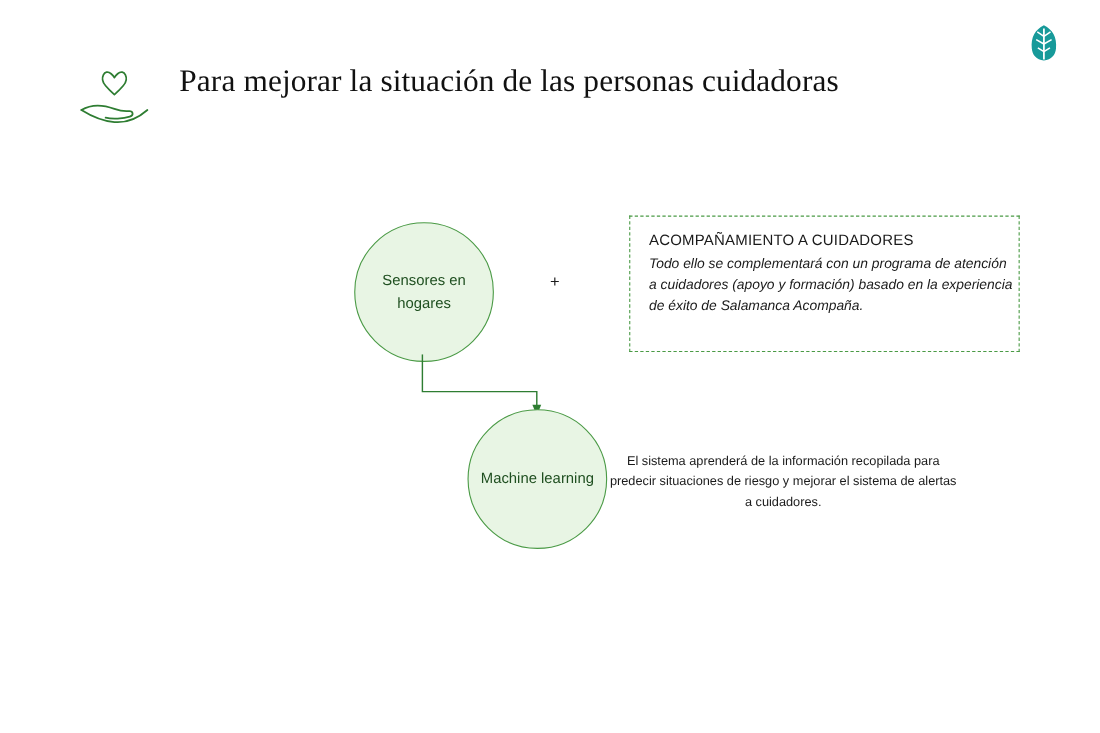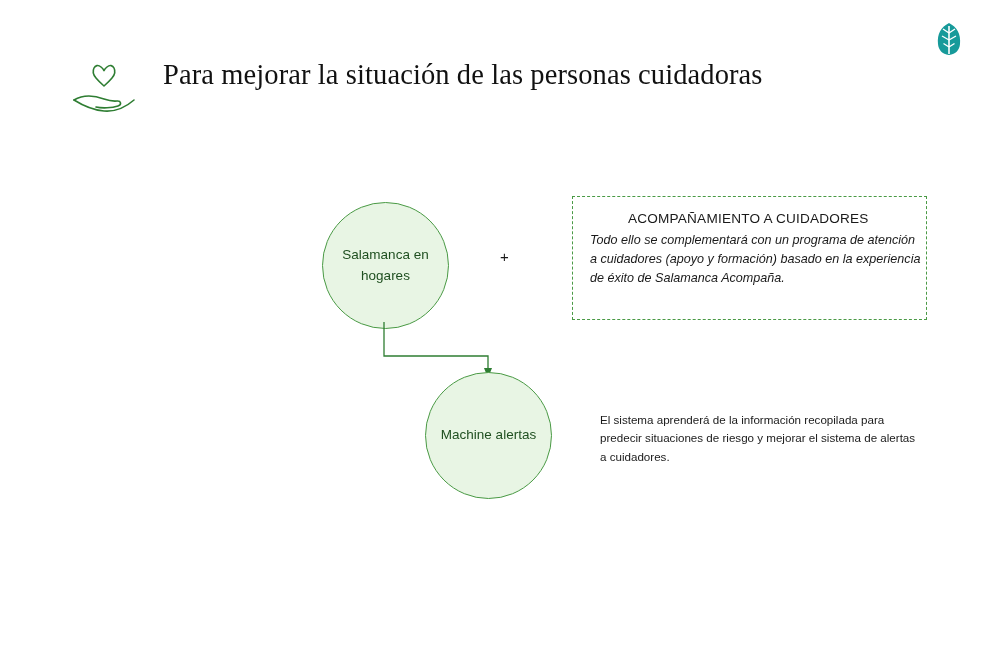--- a/index.html
+++ b/index.html
@@ -107,21 +107,20 @@
     border: 1.2px dashed #4a9a45;
     box-sizing: border-box;
   }
   .box-title {
     position: absolute;
     left: 590px;
     top: 211px;
     font-size: 13.6px;
     color: #1a1a1a;
     letter-spacing: 0.2px;
-    margin-left: 38px;
   }
   .box-body {
     position: absolute;
     left: 590px;
     top: 231px;
     width: 332px;
     font-size: 12.6px;
     line-height: 1.52;
     color: #1a1a1a;
     font-style: italic;
@@ -132,26 +131,27 @@
     position: absolute;
     left: 370px;
     top: 322px;
     width: 140px;
     height: 60px;
   }
 
   
   .right-para {
     position: absolute;
-    left: 600px;
+    left: 552px;
     top: 411px;
     width: 320px;
     font-size: 11.6px;
     line-height: 1.58;
     color: #1a1a1a;
+    text-align: center;
   }
 </style>
 </head>
 <body>
 
 <div class="slide">
 
   <div class="logo">
     <svg viewBox="0 0 42 42" width="42" height="42" aria-hidden="true">
       <rect x="0" y="0" width="42" height="42" rx="3" fill="#ffffff"></rect>
@@ -166,34 +166,34 @@
       <path d="M28 22 C22 15, 27 6, 33 11 C34.5 12.2, 35.5 13.6, 36 14.6 C36.5 13.6, 37.5 12.2, 39 11 C45 6, 50 15, 44 22 C41 25.6, 37.6 28.6, 36 30 C34.4 28.6, 31 25.6, 28 22 Z" fill="none" stroke="#2e7d32" stroke-width="1.6" stroke-linejoin="round"></path>
       <path d="M6 44 C16 38, 28 40, 36 43 C40 44.4, 45 45.4, 49 45 C53 44.6, 54 48.6, 50 50 C44 52, 34 52.4, 28 51" fill="none" stroke="#2e7d32" stroke-width="1.6" stroke-linecap="round"></path>
       <path d="M6 44 C14 49, 24 54, 36 55 C48 56, 58 51, 66 44" fill="none" stroke="#2e7d32" stroke-width="1.6" stroke-linecap="round"></path>
     </svg>
   </div>
 
   <div class="title">Para mejorar la situación de las personas cuidadoras</div>
 
 
   <div class="circle circle-sensores">
-    <span>Salamanca en hogares</span>
+    <span>Sensores en hogares</span>
   </div>
 
   <div class="plus">+</div>
 
   <div class="connector">
     <svg viewBox="0 0 140 60" width="140" height="60" aria-hidden="true">
       <path d="M14 0 L14 34 L118 34 L118 48" fill="none" stroke="#2e7d32" stroke-width="1.3"></path>
       <path d="M118 56 L114 46 L122 46 Z" fill="#2e7d32"></path>
     </svg>
   </div>
 
   <div class="circle circle-ml">
-    <span>Machine alertas</span>
+    <span>Machine learning</span>
   </div>
 
   <div class="dashed-box"></div>
   <div class="box-title">ACOMPAÑAMIENTO A CUIDADORES</div>
   <div class="box-body">Todo ello se complementará con un programa de atención a cuidadores (apoyo y formación) basado en la experiencia de éxito de Salamanca Acompaña.</div>
 
   <div class="right-para">El sistema aprenderá de la información recopilada para predecir situaciones de riesgo y mejorar el sistema de alertas a cuidadores.</div>
 
 </div>
 

